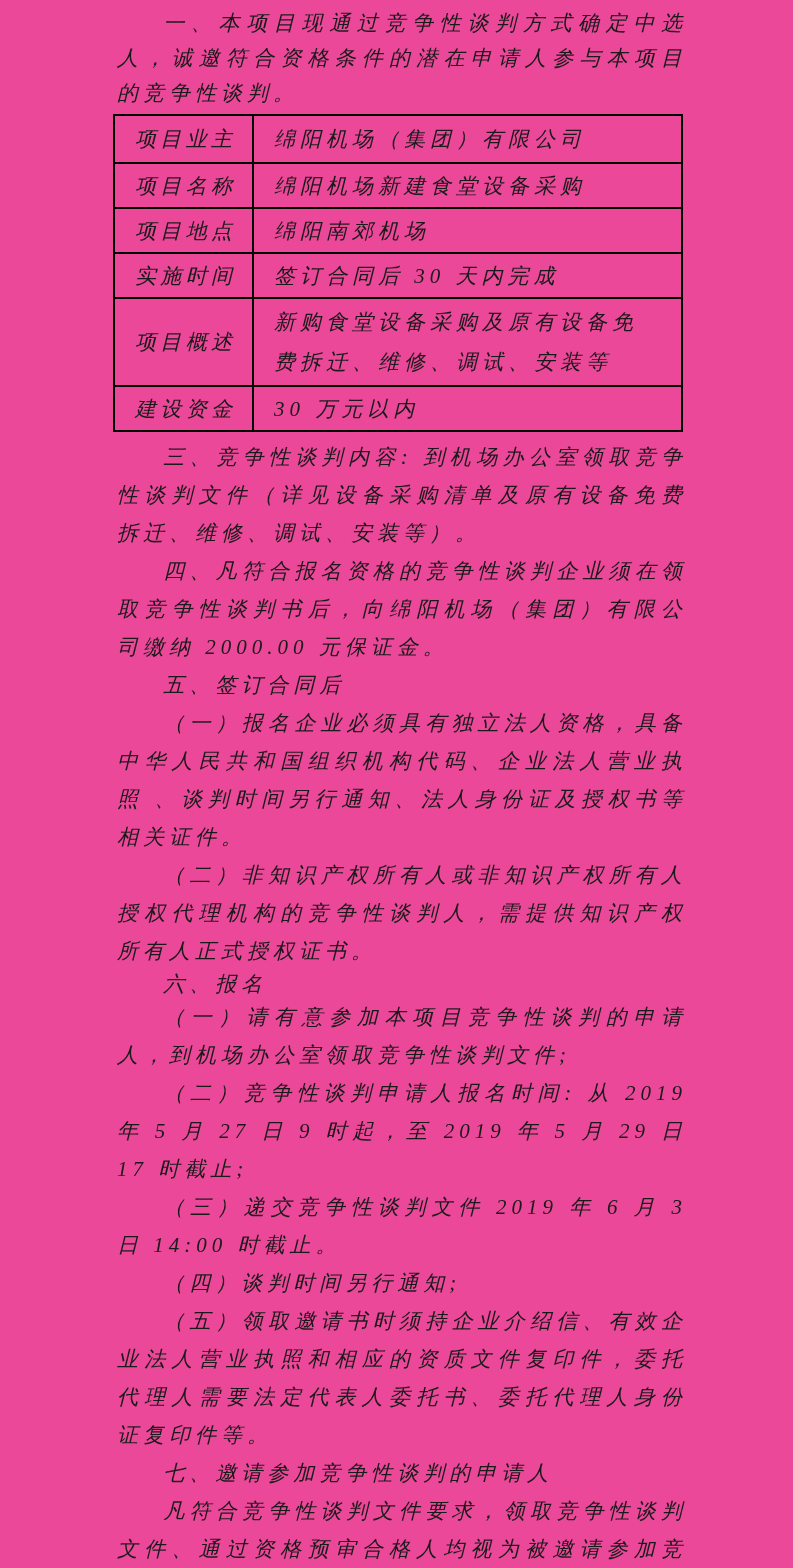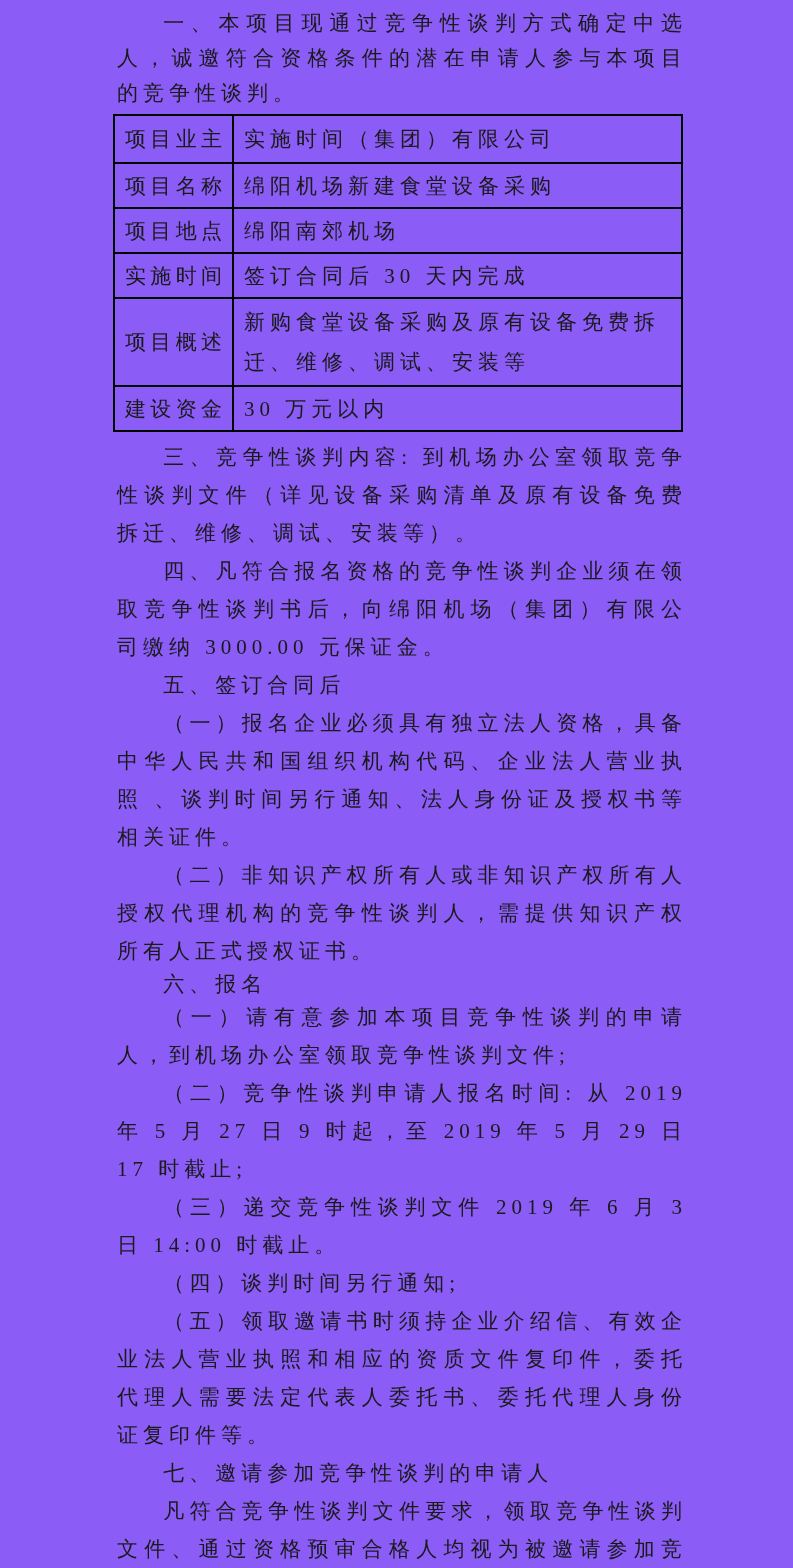--- a/index.html
+++ b/index.html
@@ -1,24 +1,25 @@
 <!DOCTYPE html>
 <html><head>
 <meta charset="utf-8">
 <style>
   html,body{margin:0;padding:0;background:#ffffff;}
   .page{
     position:relative;
     width:793px;height:1568px;
     box-sizing:border-box;
-    background:#8b5cf6;
+    background:#ec4899;
     padding:6px 106px 0 117px;
     overflow:hidden;
     font-family:"Liberation Serif","DejaVu Serif",serif;
     color:#1a1a1a;
+    font-style:italic;
   }
   p.para{
     margin:0;
     font-size:21px;
     letter-spacing:5px;
     text-align:justify;
     text-indent:2.2em;
     line-height:38px;
     word-break:break-all;
   }
@@ -30,21 +31,21 @@
     width:570px;
     margin:3px 0 6px -4px;
     table-layout:fixed;
   }
   table.overview td{
     border:2px solid #000;
     font-size:21px;
     line-height:40px;
     vertical-align:middle;
     height:41px;
-    padding:1px 10px;
+    padding:1px 20px;
     word-break:break-all;
   }
   td.cell-label{
     width:97px; 
     text-align:justify;
     text-align-last:justify;
     letter-spacing:0;
   }
   td.cell-value{
     letter-spacing:5px;
@@ -57,21 +58,21 @@
 <body>
 
 <div class="page">
 
   <p class="para lead">一、本项目现通过竞争性谈判方式确定中选人，诚邀符合资格条件的潜在申请人参与本项目的竞争性谈判。</p>
 
   <table class="overview">
     <tbody>
       <tr class="row-first">
         <td class="cell-label">项目业主</td>
-        <td class="cell-value">实施时间（集团）有限公司</td>
+        <td class="cell-value">绵阳机场（集团）有限公司</td>
       </tr>
       <tr>
         <td class="cell-label">项目名称</td>
         <td class="cell-value">绵阳机场新建食堂设备采购</td>
       </tr>
       <tr>
         <td class="cell-label">项目地点</td>
         <td class="cell-value">绵阳南郊机场</td>
       </tr>
       <tr>
@@ -83,21 +84,21 @@
         <td class="cell-value">新购食堂设备采购及原有设备免费拆迁、维修、调试、安装等</td>
       </tr>
       <tr>
         <td class="cell-label">建设资金</td>
         <td class="cell-value">30 万元以内</td>
       </tr>
     </tbody>
   </table>
 
   <p class="para after-table">三、竞争性谈判内容: 到机场办公室领取竞争性谈判文件（详见设备采购清单及原有设备免费拆迁、维修、调试、安装等）。</p>
-  <p class="para">四、凡符合报名资格的竞争性谈判企业须在领取竞争性谈判书后，向绵阳机场（集团）有限公司缴纳 3000.00 元保证金。</p>
+  <p class="para">四、凡符合报名资格的竞争性谈判企业须在领取竞争性谈判书后，向绵阳机场（集团）有限公司缴纳 2000.00 元保证金。</p>
   <p class="para">五、签订合同后</p>
   <p class="para">（一）报名企业必须具有独立法人资格，具备中华人民共和国组织机构代码、企业法人营业执照 、谈判时间另行通知、法人身份证及授权书等相关证件。</p>
   <p class="para">（二）非知识产权所有人或非知识产权所有人授权代理机构的竞争性谈判人，需提供知识产权所有人正式授权证书。</p>
   <p class="para tight">六、报名</p>
   <p class="para">（一）请有意参加本项目竞争性谈判的申请人，到机场办公室领取竞争性谈判文件;</p>
   <p class="para">（二）竞争性谈判申请人报名时间: 从 2019 年 5 月 27 日 9 时起，至 2019 年 5 月 29 日 17 时截止;</p>
   <p class="para">（三）递交竞争性谈判文件 2019 年 6 月 3 日 14:00 时截止。</p>
   <p class="para">（四）谈判时间另行通知;</p>
   <p class="para">（五）领取邀请书时须持企业介绍信、有效企业法人营业执照和相应的资质文件复印件，委托代理人需要法定代表人委托书、委托代理人身份证复印件等。</p>
   <p class="para">七、邀请参加竞争性谈判的申请人</p>

